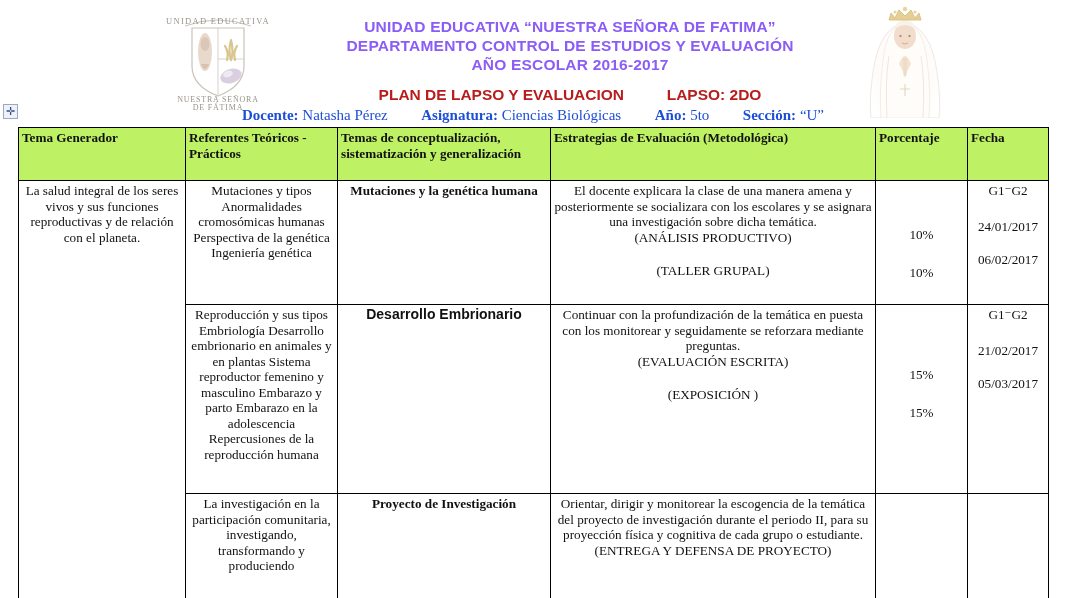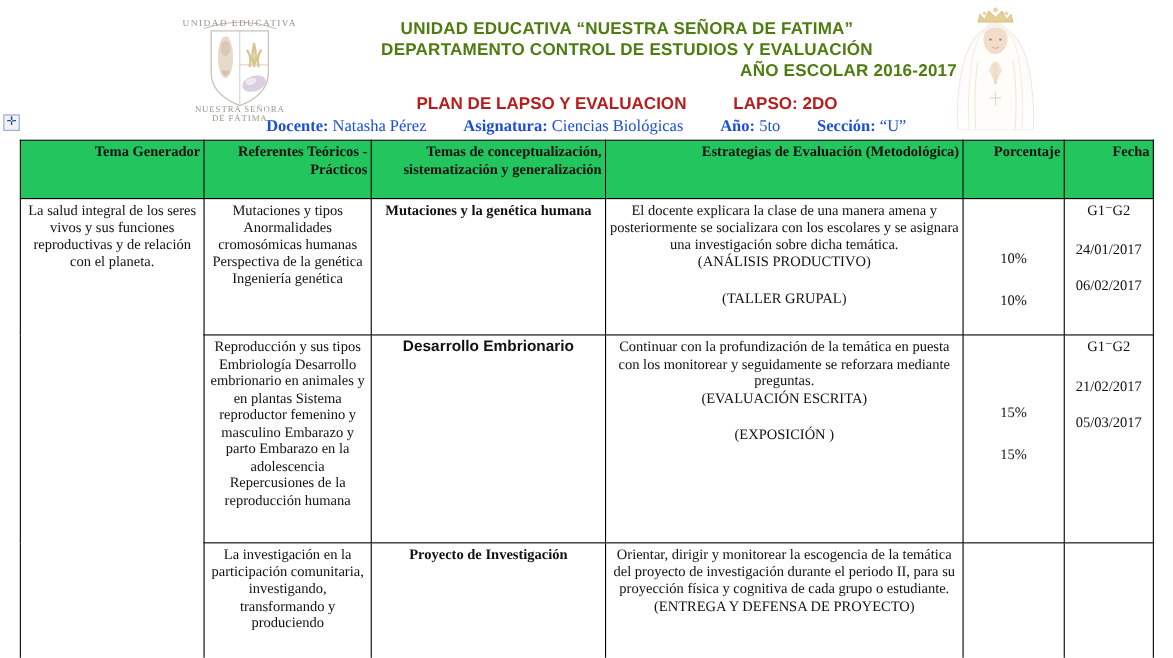--- a/index.html
+++ b/index.html
@@ -42,26 +42,26 @@
   .org-title {
     position: absolute;
     left: 270px;
     top: 17px;
     width: 600px;
     text-align: center;
     font-family: "Liberation Sans", "DejaVu Sans", sans-serif;
     font-weight: bold;
     font-size: 15.5px;
     line-height: 19px;
-    color: #4d7c0f;
+    color: #8b5cf6;
     letter-spacing: 0.2px;
   }
   .org-title .l1 { display:block; }
   .org-title .l2 { display:block; }
-  .org-title .l3 { display:block;text-align:right; }
+  .org-title .l3 { display:block; }
 
   .plan-line {
     position: absolute;
     left: 270px;
     top: 86px;
     width: 600px;
     text-align: center;
     font-family: "Liberation Sans", "DejaVu Sans", sans-serif;
     font-weight: bold;
     font-size: 15.5px;
@@ -110,23 +110,23 @@
   }
   table.plan td, table.plan th {
     border: 1px solid #000000;
     vertical-align: top;
     padding: 2px 3px;
     font-size: 13.2px;
     line-height: 15.5px;
     color: #111111;
   }
   thead th {
-    background: #22c55e;
-    font-weight: bold;
-    text-align: right;
+    background: #bef264;
+    font-weight: bold;
+    text-align: left;
     vertical-align: middle;
     height: 48px;
     font-size: 13.6px;
     line-height: 20px;
   }
 
   .c-tema      { width: 167px; }
   .c-refs      { width: 152px; }
   .c-conc      { width: 213px; }
   .c-estr      { width: 325px; }

